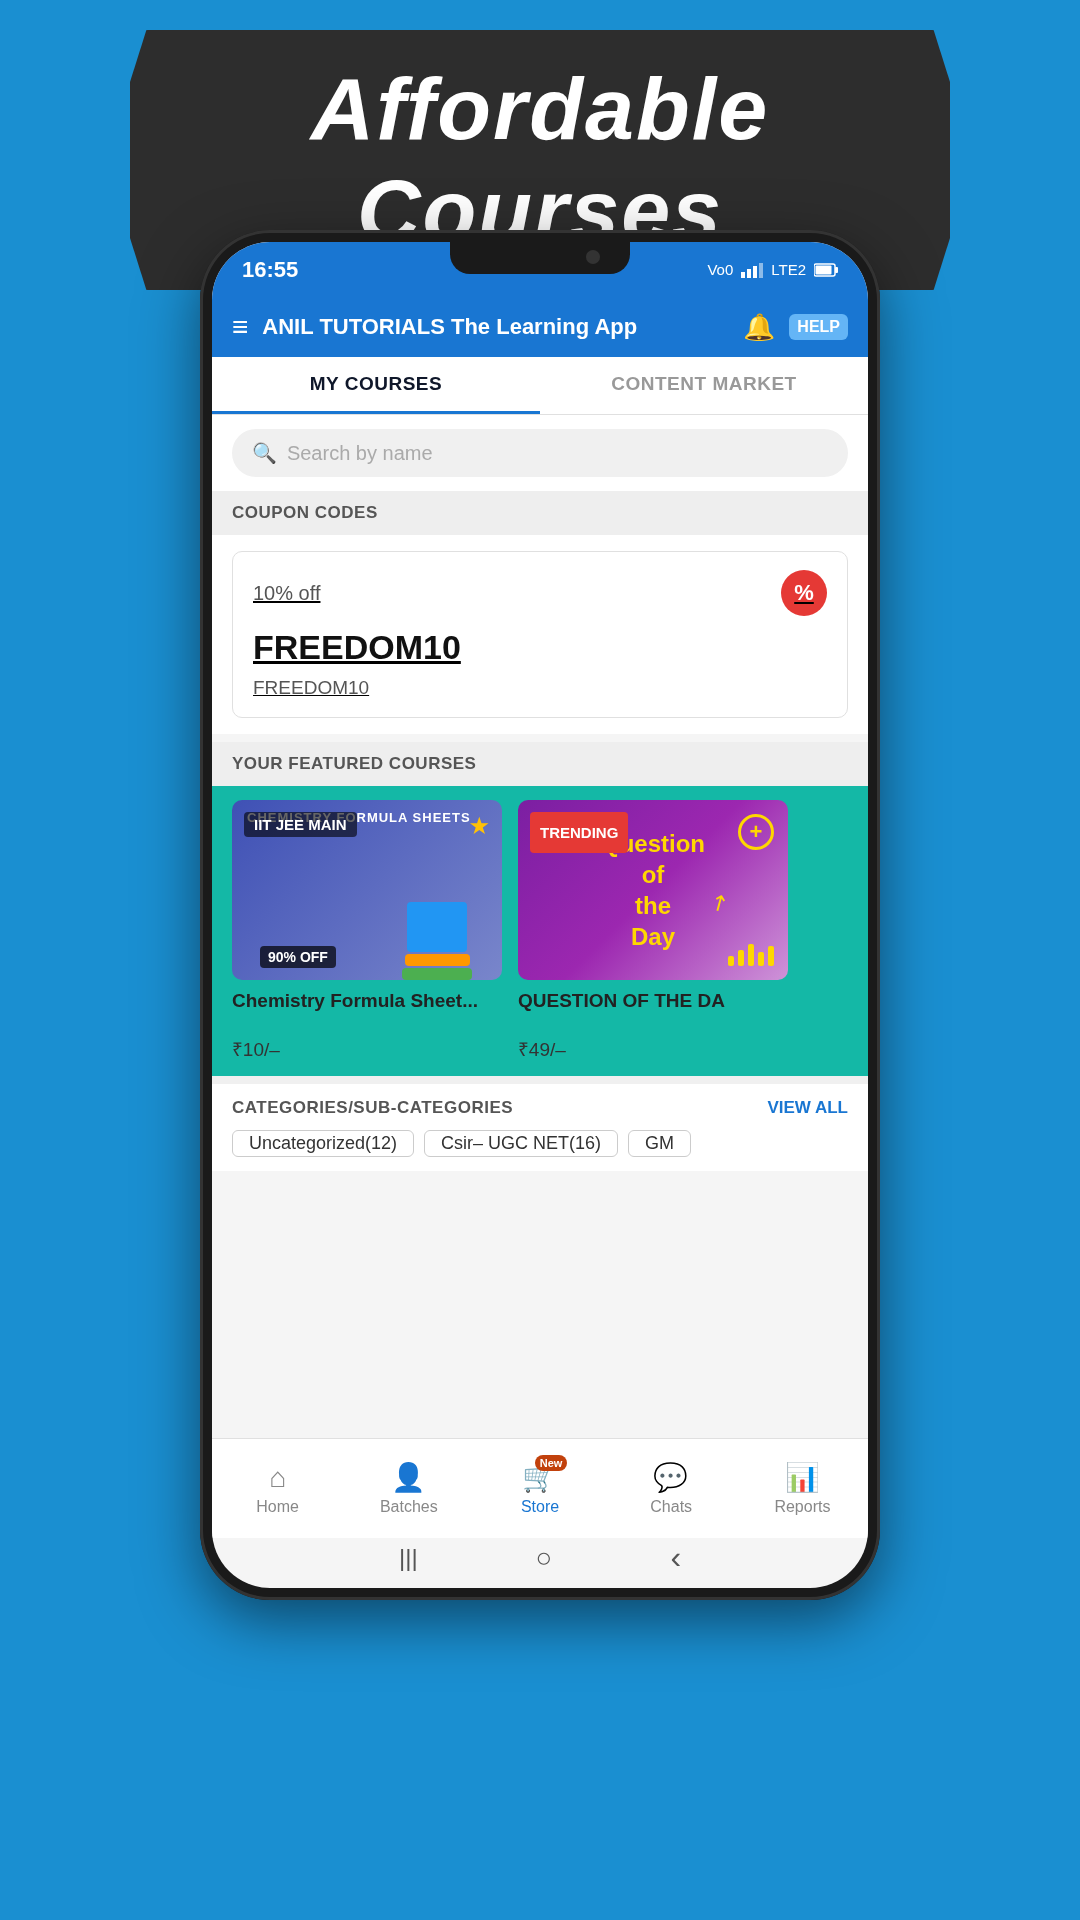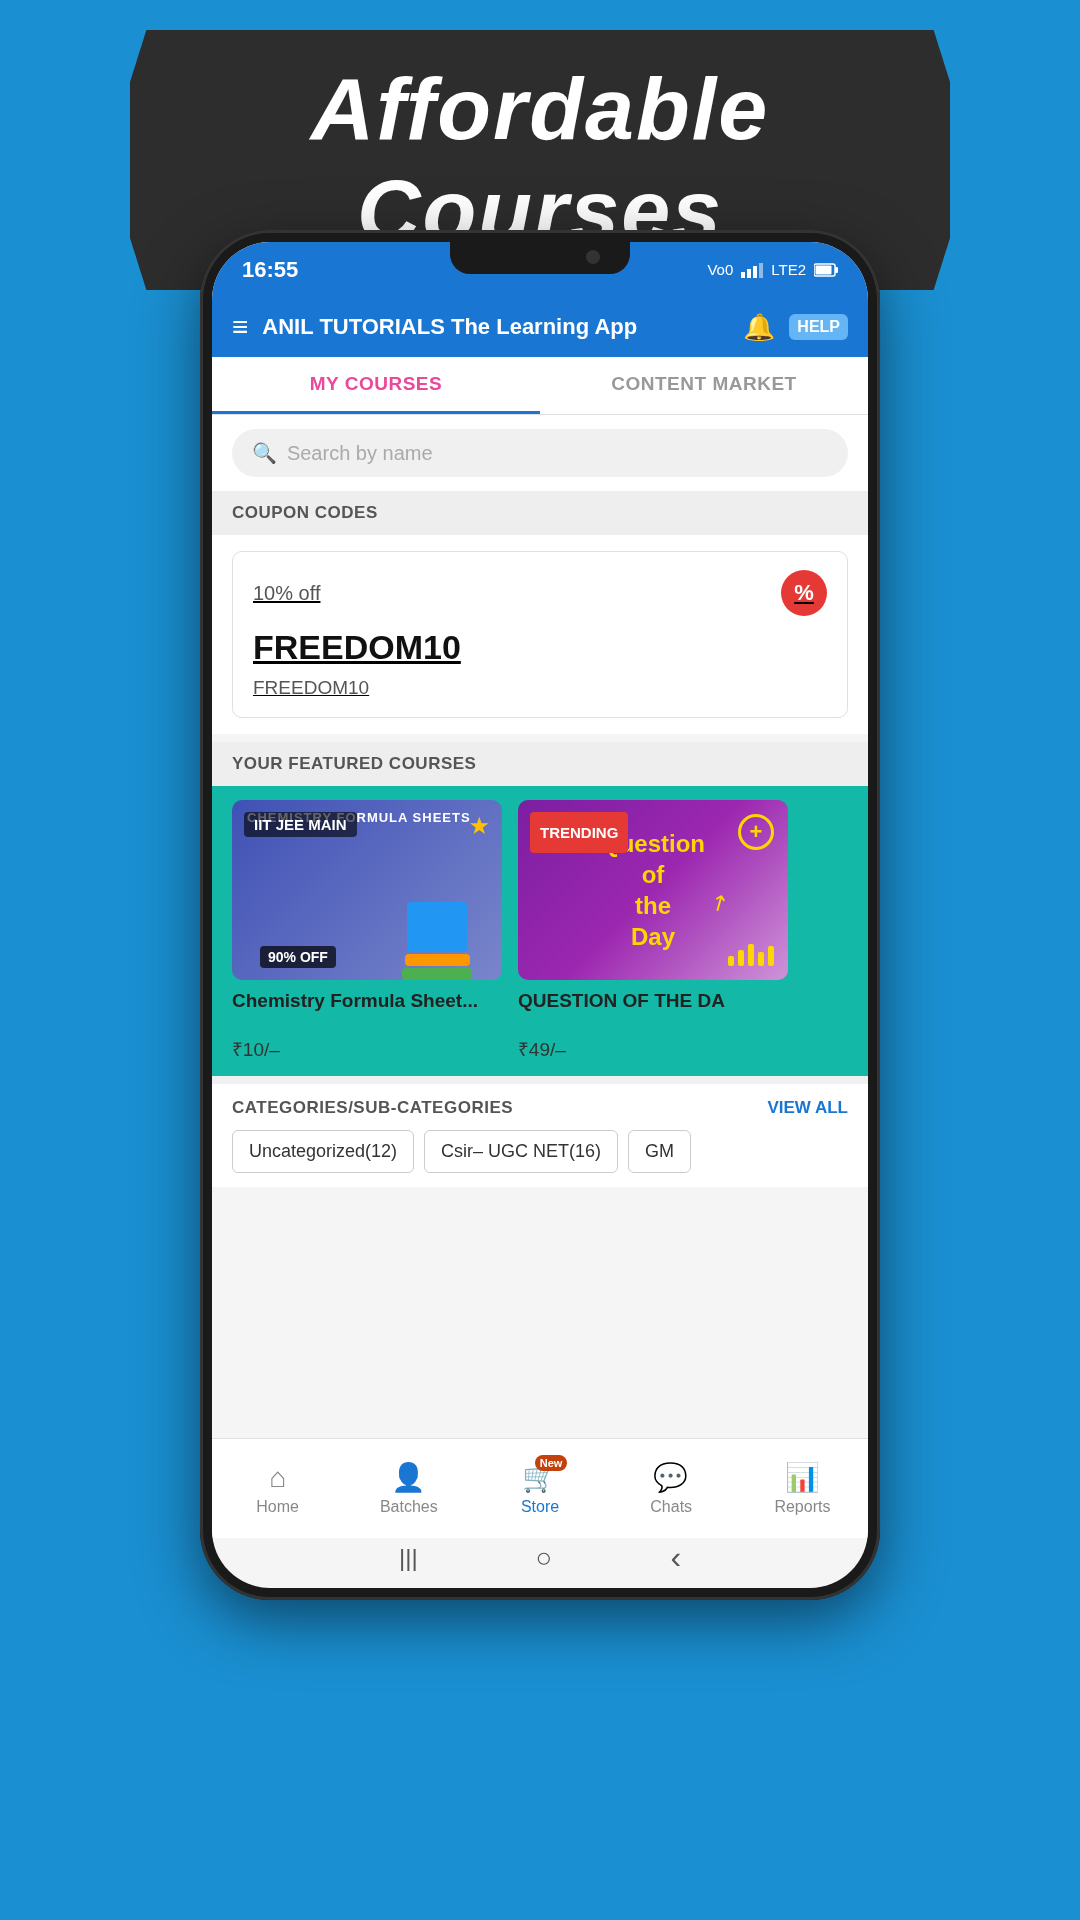--- a/index.html
+++ b/index.html
@@ -176,21 +176,21 @@
     .tab {
       flex: 1;
       text-align: center;
       padding: 16px 0;
       font-size: 19px;
       font-weight: 600;
       color: #999;
       letter-spacing: 0.5px;
     }
     .tab.active {
-      color: #ec4899;
+      color: #0f172a;
       border-bottom: 3px solid #1976d2;
     }
 
     
     .search-bar {
       background: white;
       padding: 14px 20px;
     }
     .search-input {
       background: #f0f0f0;
@@ -422,21 +422,21 @@
       color: #1976d2;
     }
     .categories-scroll {
       display: flex;
       gap: 10px;
       overflow: hidden;
     }
     .category-chip {
       border: 1.5px solid #ccc;
       border-radius: 6px;
-      padding: 10px 16px;
+      padding: 2px 16px;
       font-size: 18px;
       color: #333;
       white-space: nowrap;
       background: white;
     }
 
     
     .bottom-nav {
       position: absolute;
       bottom: 0;

